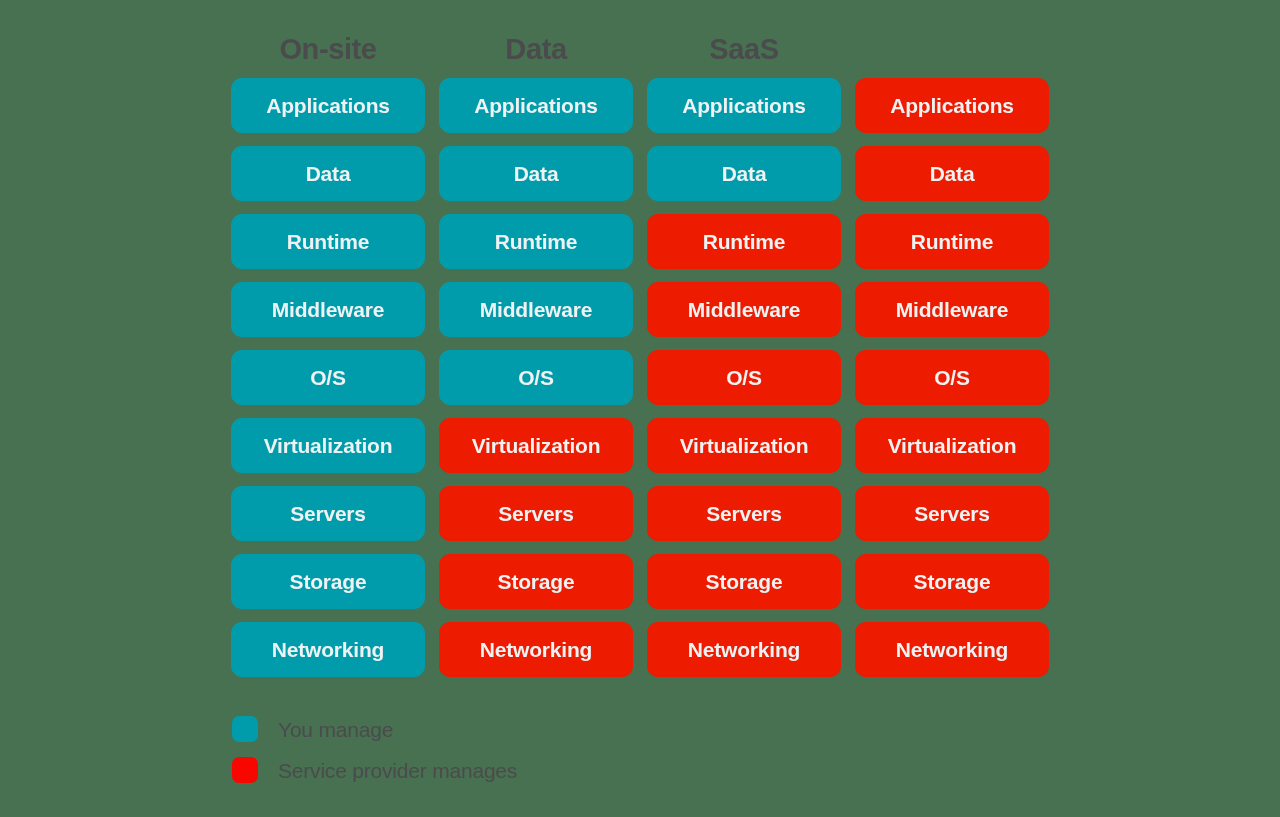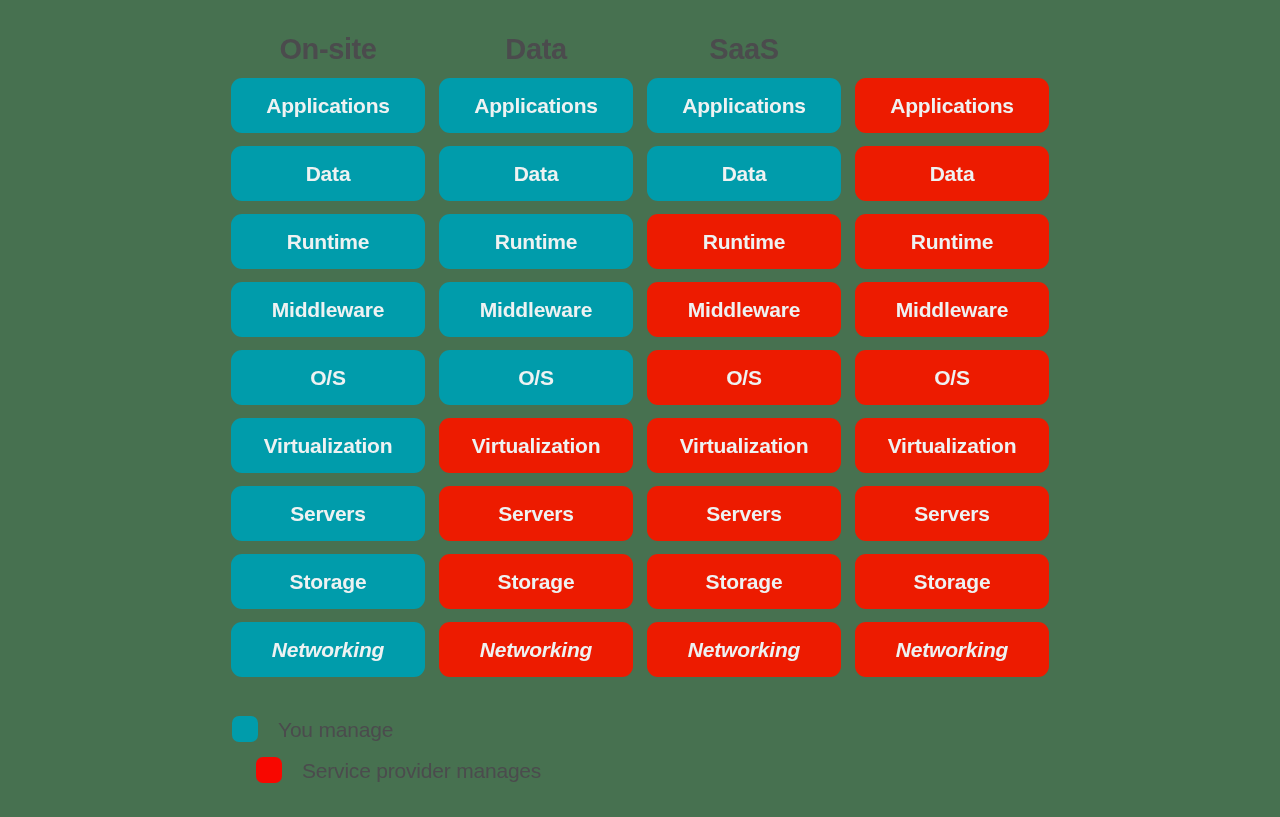--- a/index.html
+++ b/index.html
@@ -39,21 +39,21 @@
     line-height: 1;
     white-space: nowrap;
   }
   .col-head:last-child { margin-right: 0; }
 
   
   .matrix-row {
     display: flex;
     margin-bottom: 13px;
   }
-  .matrix-row:last-child { margin-bottom: 0; font-style: italic; }
+  .matrix-row:last-child { margin-bottom: 0; }
 
   .pill {
     width: 194px;
     height: 55px;
     margin-right: 14px;
     border-radius: 11px;
     display: flex;
     align-items: center;
     justify-content: center;
     box-sizing: border-box;
@@ -74,21 +74,21 @@
     position: absolute;
     left: 232px;
     top: 714px;
   }
   .legend-item {
     display: flex;
     align-items: center;
     height: 30px;
     margin-bottom: 11px;
   }
-  .legend-item:last-child { margin-bottom: 0; margin-left: 24px; }
+  .legend-item:last-child { margin-bottom: 0; }
 
   .legend-swatch {
     width: 26px;
     height: 26px;
     border-radius: 7px;
     flex: 0 0 auto;
   }
   .legend-swatch.you      { background: #009cab; }
   .legend-swatch.provider { background: #f80700; }
 

